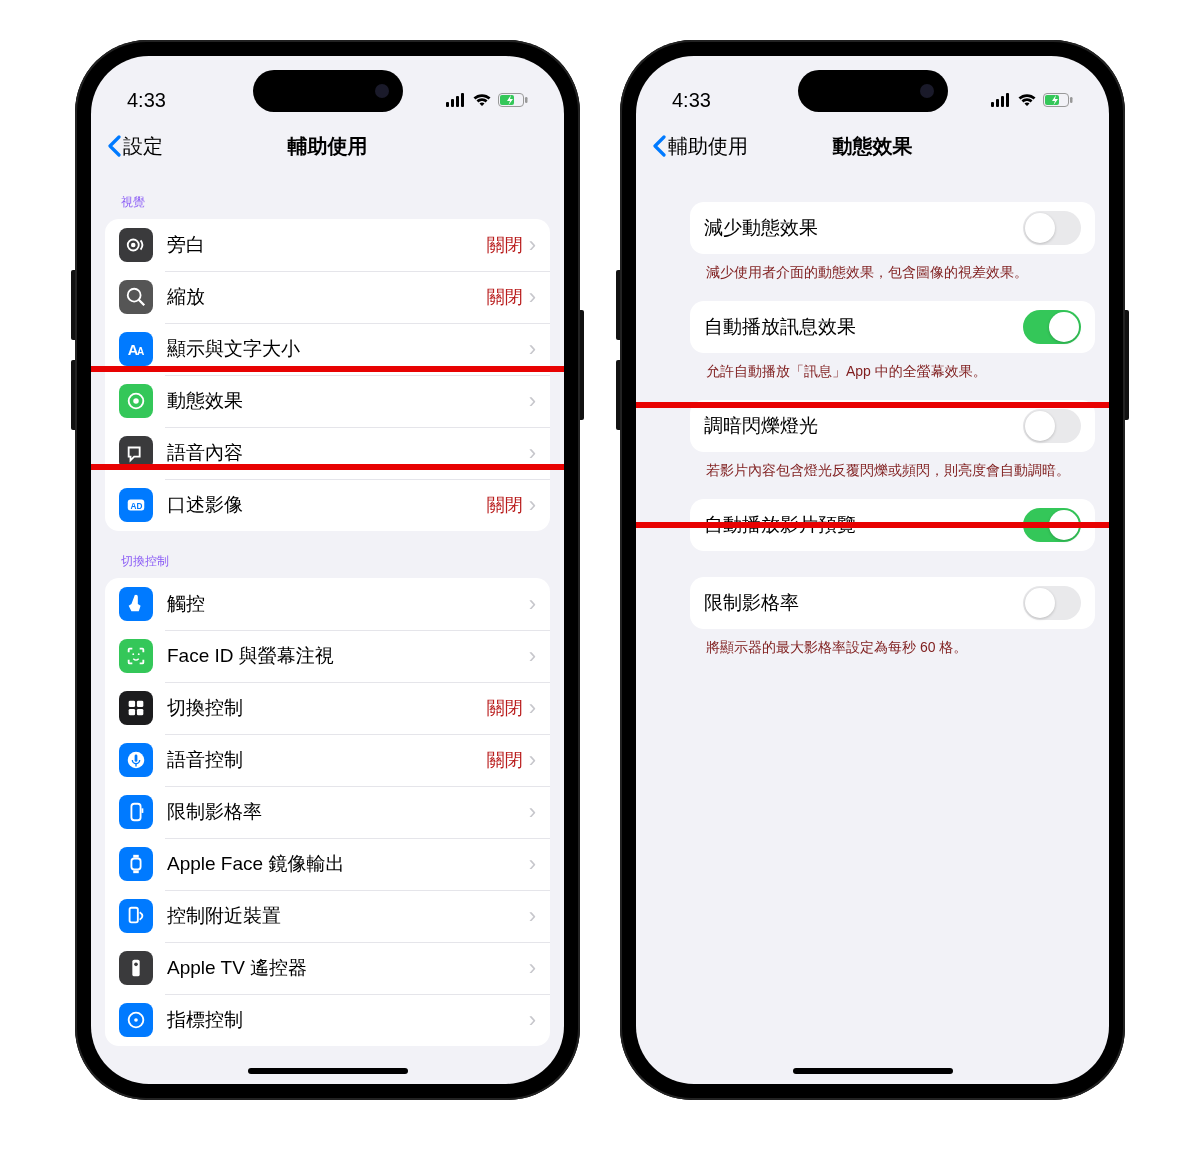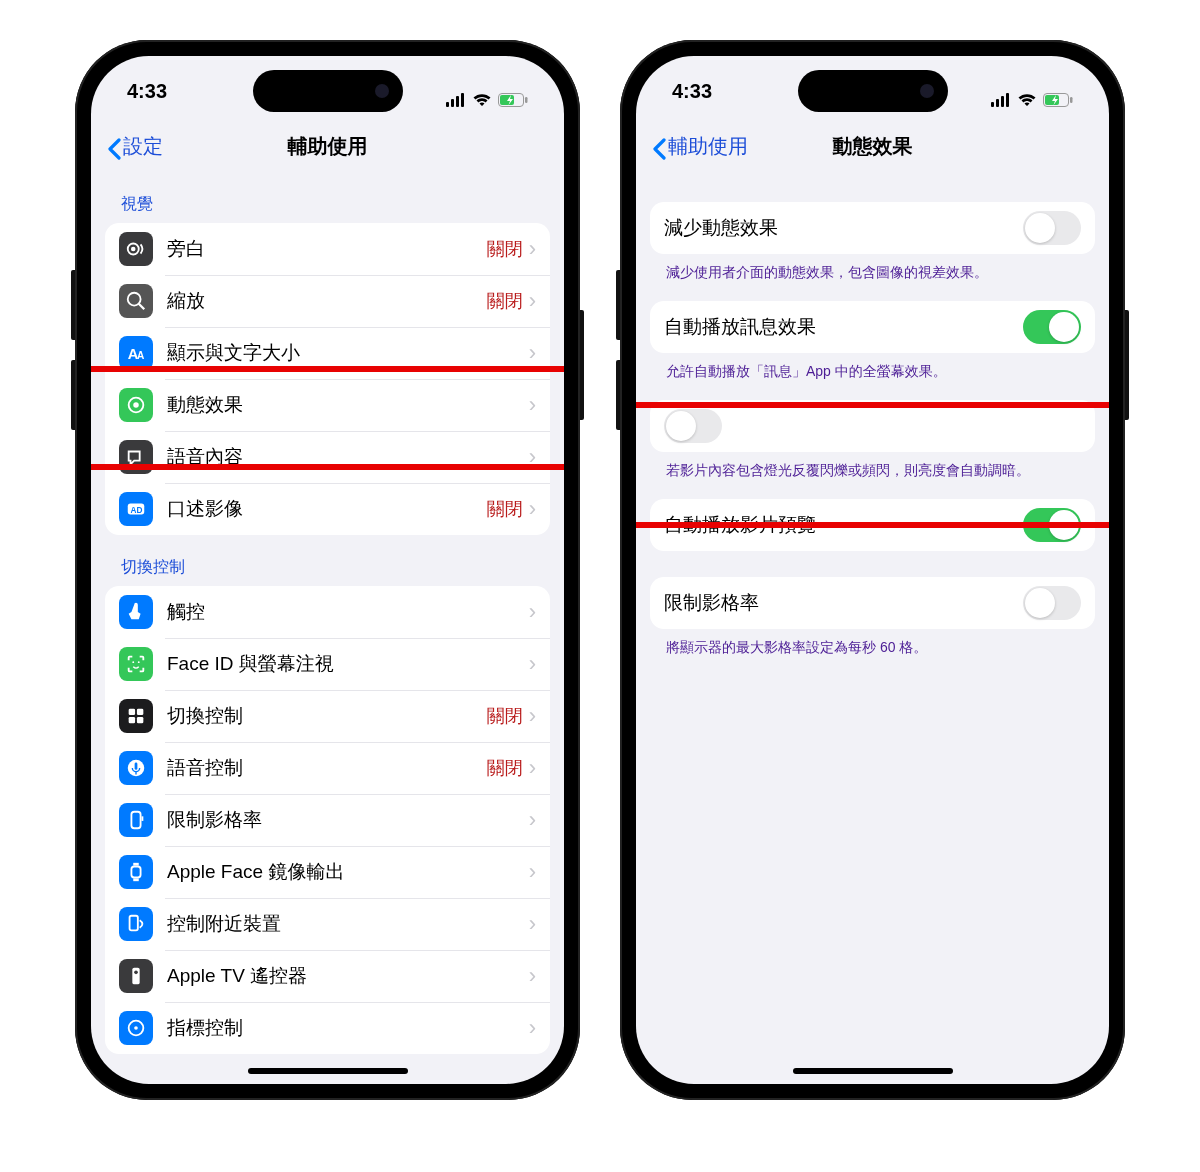--- a/index.html
+++ b/index.html
@@ -67,57 +67,58 @@
   }
   .notch .cam {
     width: 14px; height: 14px;
     background: #1a1a2a;
     border-radius: 50%;
   }
   .status-bar {
     height: 64px;
     display: flex;
     justify-content: space-between;
+    align-items: center;
     padding: 24px 36px 0 36px;
-    font-weight: 700;
+    font-weight: 400;
     font-size: 20px;
   }
   .status-right { display: flex; align-items: center; gap: 6px; }
   .status-right svg { display: block; }
   .nav-bar {
     height: 52px;
     display: flex;
     align-items: center;
     position: relative;
     padding: 0 16px;
   }
   .back-btn {
     display: flex;
-    align-items: flex-end;
-    color: #1d4ed8;
+    align-items: center;
+    color: #000000;
     font-size: 20px;
     gap: 2px;
   }
   .nav-title {
     position: absolute;
     left: 0; right: 0;
     text-align: center;
     font-size: 20px;
     font-weight: 600;
   }
   .content {
     padding: 0 14px 0 14px;
   }
   .section-header {
-    color: #1d4ed8;
-    font-size: 16px;
+    color: #8b5cf6;
+    font-size: 12px;
     padding: 22px 16px 8px 16px;
   }
   .section-footer {
-    color: #4c1d95;
+    color: #7f1d1d;
     font-size: 14px;
     padding: 8px 16px 4px 16px;
     line-height: 1.5;
   }
   .group {
     background: #fff;
     border-radius: 14px;
     overflow: hidden;
   }
   .row {
@@ -447,39 +448,40 @@
     <div class="nav-bar">
       <div class="back-btn">
         <svg width="14" height="22" viewBox="0 0 14 22">
             <path d="M12 2 L3 11 L12 20" stroke="#007aff" stroke-width="3.2" fill="none" stroke-linecap="round" stroke-linejoin="round"></path>
           </svg>
         <span>輔助使用</span>
       </div>
       <div class="nav-title">動態效果</div>
     </div>
 
-    <div class="content" id="right-content" style="padding-top:30px;">
+    <div class="content" id="right-content" style="padding-top:30px;margin-left:40px;">
         <div class="group noicon">
           <div class="row no-icon">
             <div class="label">減少動態效果</div>
             <div class="toggle off"></div>
           </div>
         </div>
         <div class="section-footer">減少使用者介面的動態效果，包含圖像的視差效果。</div>
         <div style="height: 14px;"></div>
         <div class="group noicon">
           <div class="row no-icon">
             <div class="label">自動播放訊息效果</div>
             <div class="toggle on"></div>
           </div>
         </div>
         <div class="section-footer">允許自動播放「訊息」App 中的全螢幕效果。</div>
         <div style="height: 14px;"></div>
         <div class="group noicon">
           <div class="row no-icon">
+            <div class="label">調暗閃爍燈光</div>
             <div class="toggle off"></div>
           </div>
         </div>
         <div class="section-footer">若影片內容包含燈光反覆閃爍或頻閃，則亮度會自動調暗。</div>
         <div style="height: 14px;"></div>
         <div class="group noicon">
           <div class="row no-icon">
             <div class="label">自動播放影片預覽</div>
             <div class="toggle on"></div>
           </div>

